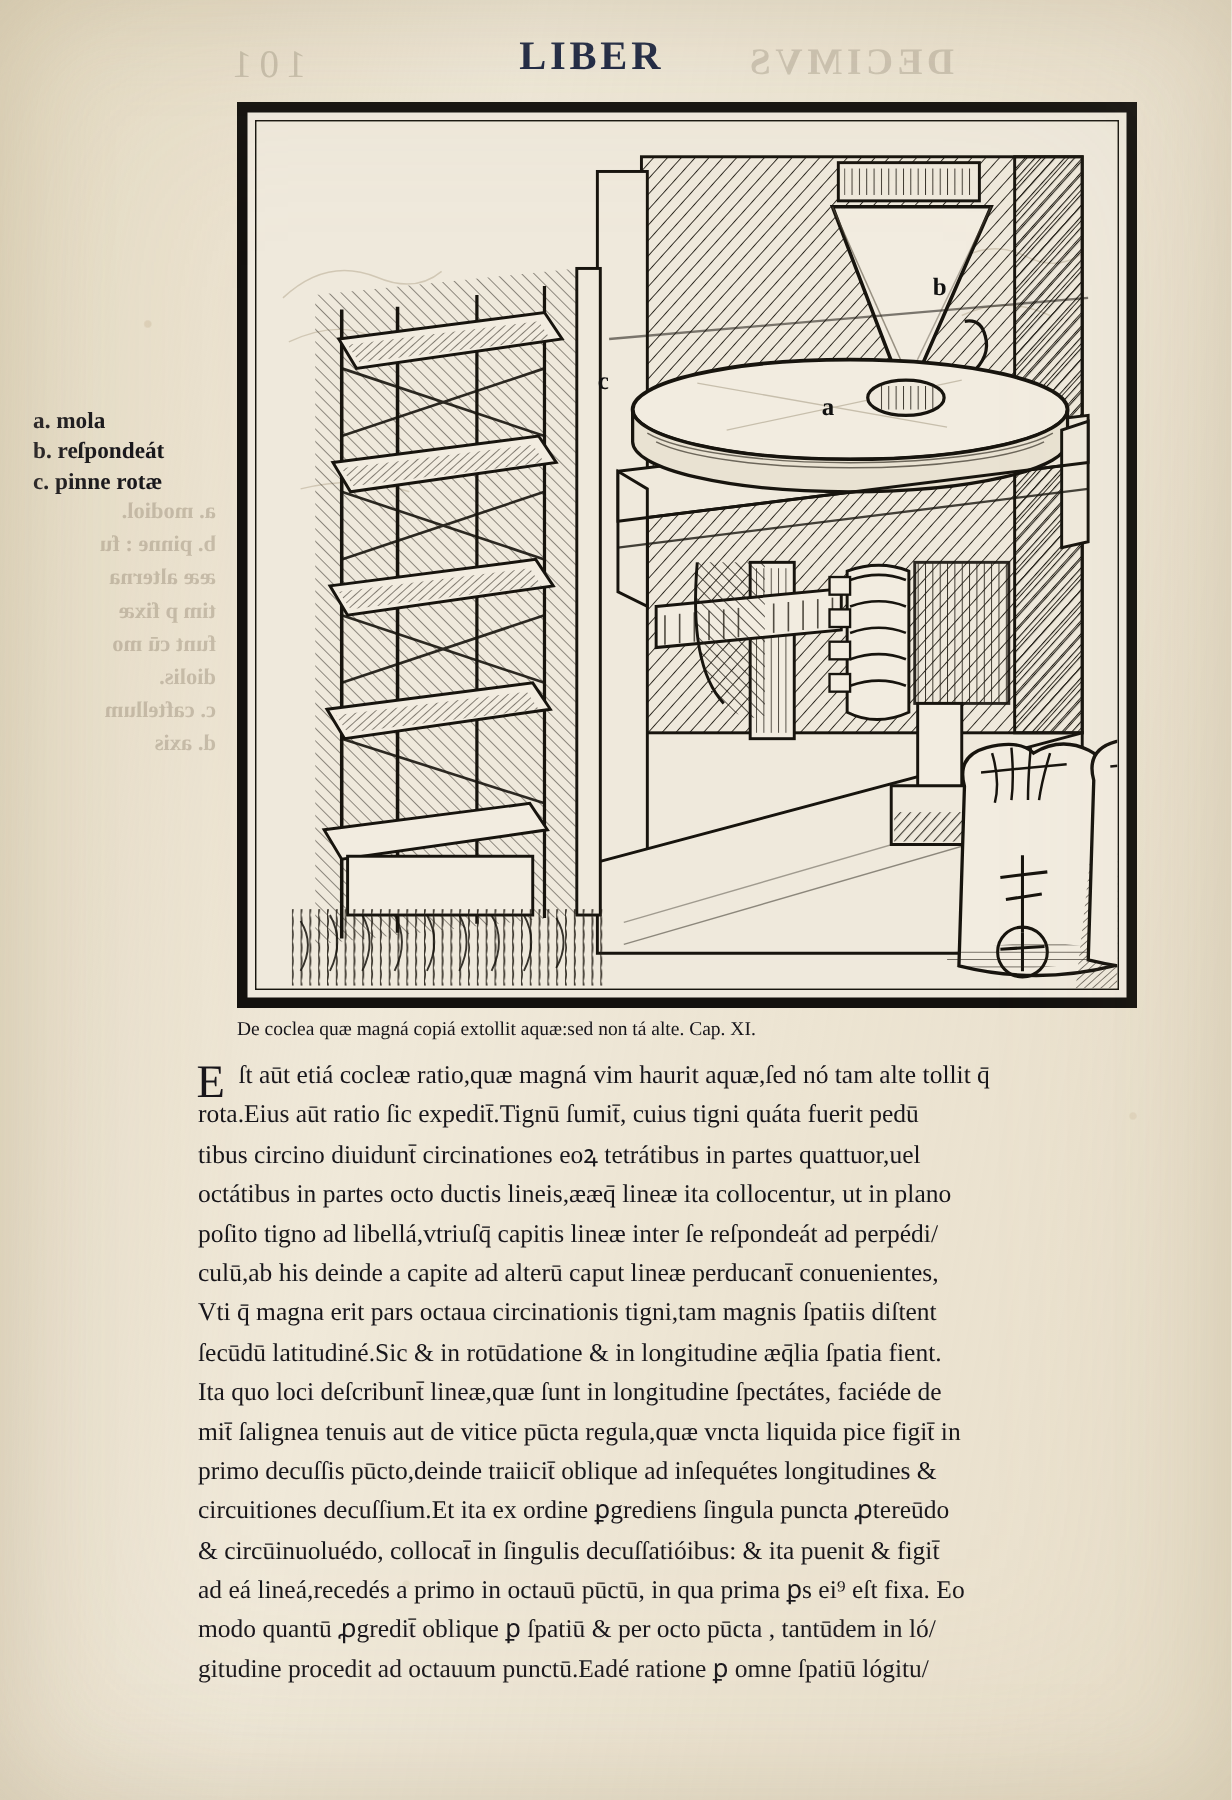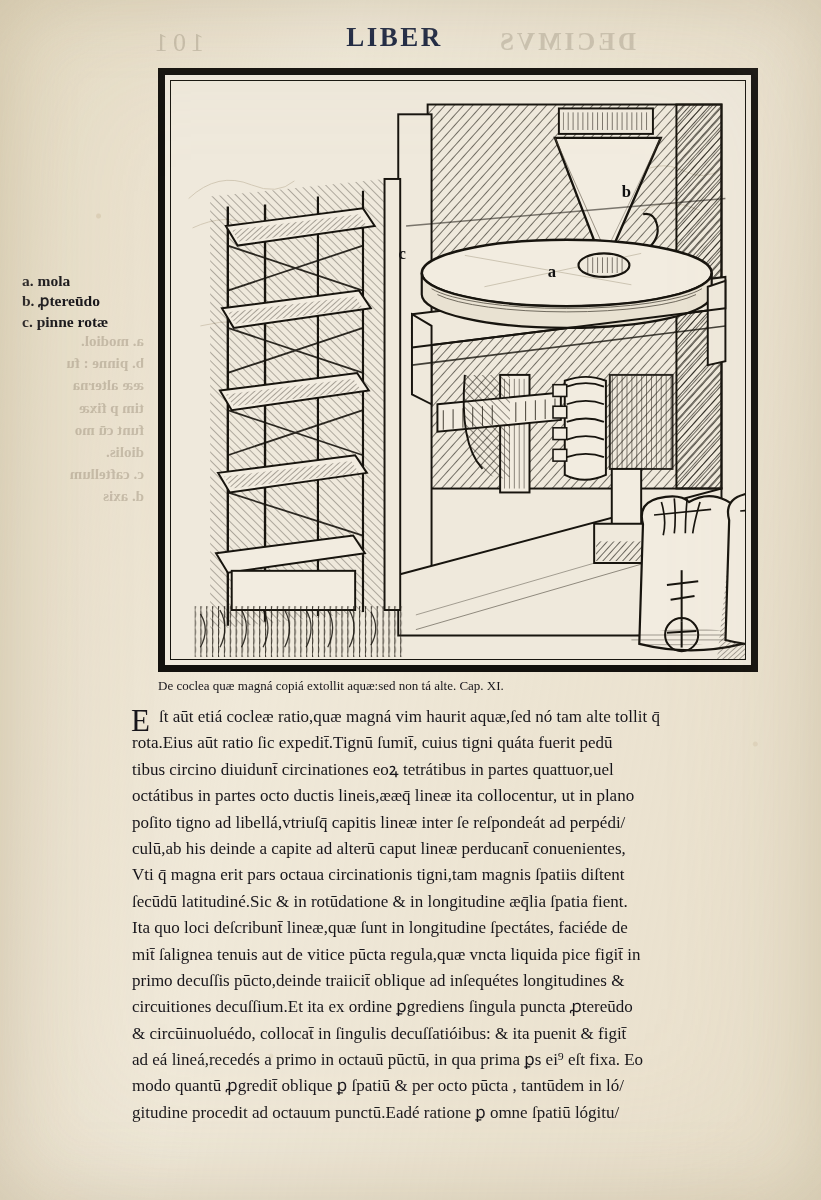--- a/index.html
+++ b/index.html
@@ -93,21 +93,21 @@
 <div class="paper-grain"></div>
 
 <div class="header">
   <div class="folio-ghost">101</div>
   <div class="running-head">LIBER</div>
   <div class="head-ghost">DECIMVS</div>
 </div>
 
 <div class="margin-legend">
   <div>a. mola</div>
-  <div>b. ꝓtereūdo</div>
+  <div>b. reſpondeát</div>
   <div>c. pinne rotæ</div>
 </div>
 <div class="margin-ghost">
   <div>a. modiol.</div>
   <div>b. pinne : fu</div>
   <div>ææ alterna</div>
   <div>tim p fixæ</div>
   <div>funt cū mo</div>
   <div>diolis.</div>
   <div>c. caftellum</div>

